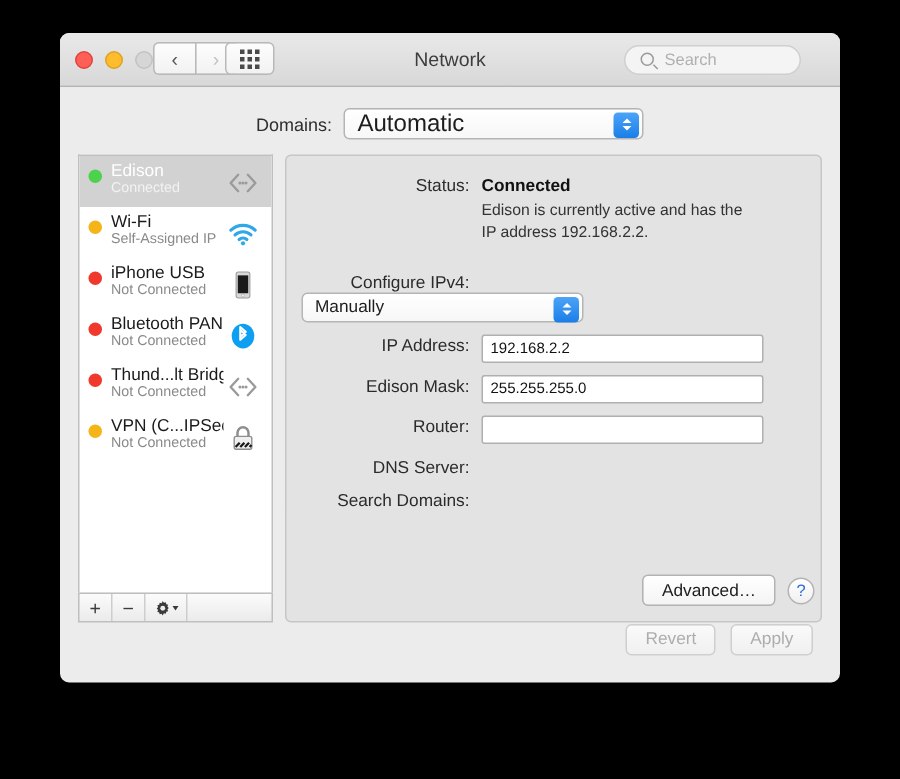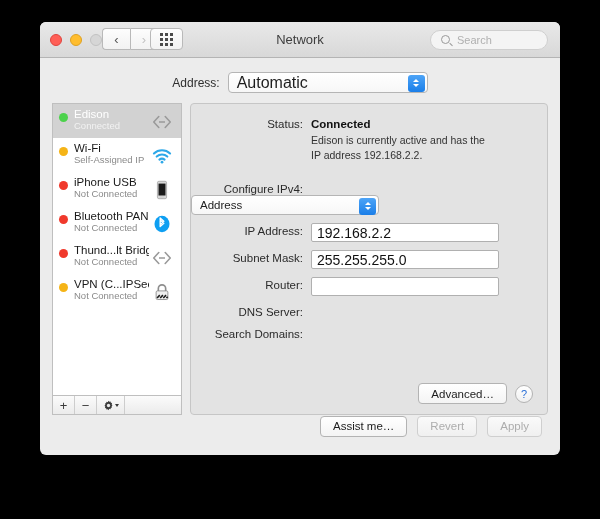--- a/index.html
+++ b/index.html
@@ -56,21 +56,21 @@
   }
   .grid-dots { display: grid; grid-template-columns: repeat(3, 3px); grid-gap: 2px; }
   .grid-dots i { width: 3px; height: 3px; background: #4a4a4a; display: block; }
 
   .wintitle {
     position: absolute; left: 0; right: 0; top: 10px;
     text-align: center; font-size: 13px; color: #3d3d3d;
   }
 
   .searchfield {
-    position: absolute; right: 12px; top: 8px;
+    position: absolute; right: 26px; top: 8px;
     width: 118px; height: 20px;
     background: #f4f4f4;
     border: 1px solid #cfcfcf; border-radius: 10px;
     display: flex; align-items: center; padding-left: 26px;
     font-size: 11px; color: #b0b0b0;
   }
   .searchfield .mag {
     position: absolute; left: 10px; top: 4px;
     width: 9px; height: 9px; border: 1.2px solid #9a9a9a; border-radius: 50%;
   }
@@ -175,45 +175,45 @@
     border-top: 3.5px solid #3a3a3a;
   }
 
   
   .detail {
     flex: 1;
     background: #e3e3e3;
     border: 1px solid #c6c6c6;
     border-radius: 4px;
     position: relative;
-    padding: 12px 14px 0 0;
+    padding: 12px 14px 0 10px;
   }
 
   .frow { display: flex; align-items: flex-start; margin-bottom: 8px; }
   .flabel {
     width: 120px; flex: none; text-align: right; padding-right: 8px;
     font-size: 11.5px; color: #2b2b2b; padding-top: 2px;
   }
   .fvalue { flex: 1; min-width: 0; }
   .status-strong { font-size: 11.5px; font-weight: bold; color: #111; padding-top: 2px; }
   .status-desc { font-size: 10.5px; color: #333; line-height: 1.45; margin-top: 3px; max-width: 178px; }
 
   .textfield {
     height: 19px;
     background: #fff;
     border: 1px solid #b0b0b0;
     border-radius: 2px;
     display: flex; align-items: center; padding-left: 5px;
-    font-size: 14px; color: #111;
+    font-size: 10px; color: #111;
     width: 188px;
   }
   .popup.small { width: 188px; height: 20px; font-size: 11.5px; }
 
   .advrow {
-    position: absolute; right: 14px; bottom: 10px;
+    position: absolute; right: 4px; bottom: 10px;
     display: flex; align-items: center; gap: 8px;
   }
   .pushbtn {
     height: 21px; padding: 0 12px;
     background: linear-gradient(to bottom, #ffffff, #f4f4f4);
     border: 1px solid #b3b3b3; border-radius: 4px;
     display: flex; align-items: center; justify-content: center;
     font-size: 11.5px; color: #1c1c1c;
   }
   .pushbtn.disabled { color: #adadad; background: linear-gradient(to bottom,#fafafa,#f0f0f0); border-color:#cfcfcf; }
@@ -266,21 +266,21 @@
 
     <div class="wintitle">Network</div>
 
     <div class="searchfield">
       <span class="mag"></span>
       <span>Search</span>
     </div>
   </div>
 
   <div class="locrow">
-    <span class="loclabel">Address:</span>
+    <span class="loclabel">Domains:</span>
     <div class="popup">
       <span>Automatic</span>
       <span class="stepper">
         <i class="arw up"></i>
           <i class="arw down"></i>
       </span>
     </div>
   </div>
 
   <div class="bodyarea">
@@ -396,38 +396,38 @@
         <div class="fvalue">
           <div class="status-strong">Connected</div>
           <div class="status-desc">Edison is currently active and has the IP address 192.168.2.2.</div>
         </div>
       </div>
 
       <div class="frow" style="margin-top:18px;flex-direction:column;">
         <div class="flabel">Configure IPv4:</div>
         <div class="fvalue">
           <div class="popup small">
-            <span>Address</span>
+            <span>Manually</span>
             <span class="stepper">
               <i class="arw up"></i>
                 <i class="arw down"></i>
             </span>
           </div>
         </div>
       </div>
 
       <div class="frow">
         <div class="flabel">IP Address:</div>
         <div class="fvalue">
           <div class="textfield">192.168.2.2</div>
         </div>
       </div>
 
       <div class="frow">
-        <div class="flabel">Subnet Mask:</div>
+        <div class="flabel">Edison Mask:</div>
         <div class="fvalue">
           <div class="textfield">255.255.255.0</div>
         </div>
       </div>
 
       <div class="frow">
         <div class="flabel">Router:</div>
         <div class="fvalue">
           <div class="textfield"></div>
         </div>
@@ -445,18 +445,17 @@
 
       <div class="advrow">
         <div class="pushbtn">Advanced…</div>
         <div class="helpbtn">?</div>
       </div>
 
     </div>
   </div>
 
   <div class="footer">
-    <div class="pushbtn">Assist me…</div>
     <div class="pushbtn disabled">Revert</div>
     <div class="pushbtn disabled">Apply</div>
   </div>
 
 </div>
 
 </body></html>

